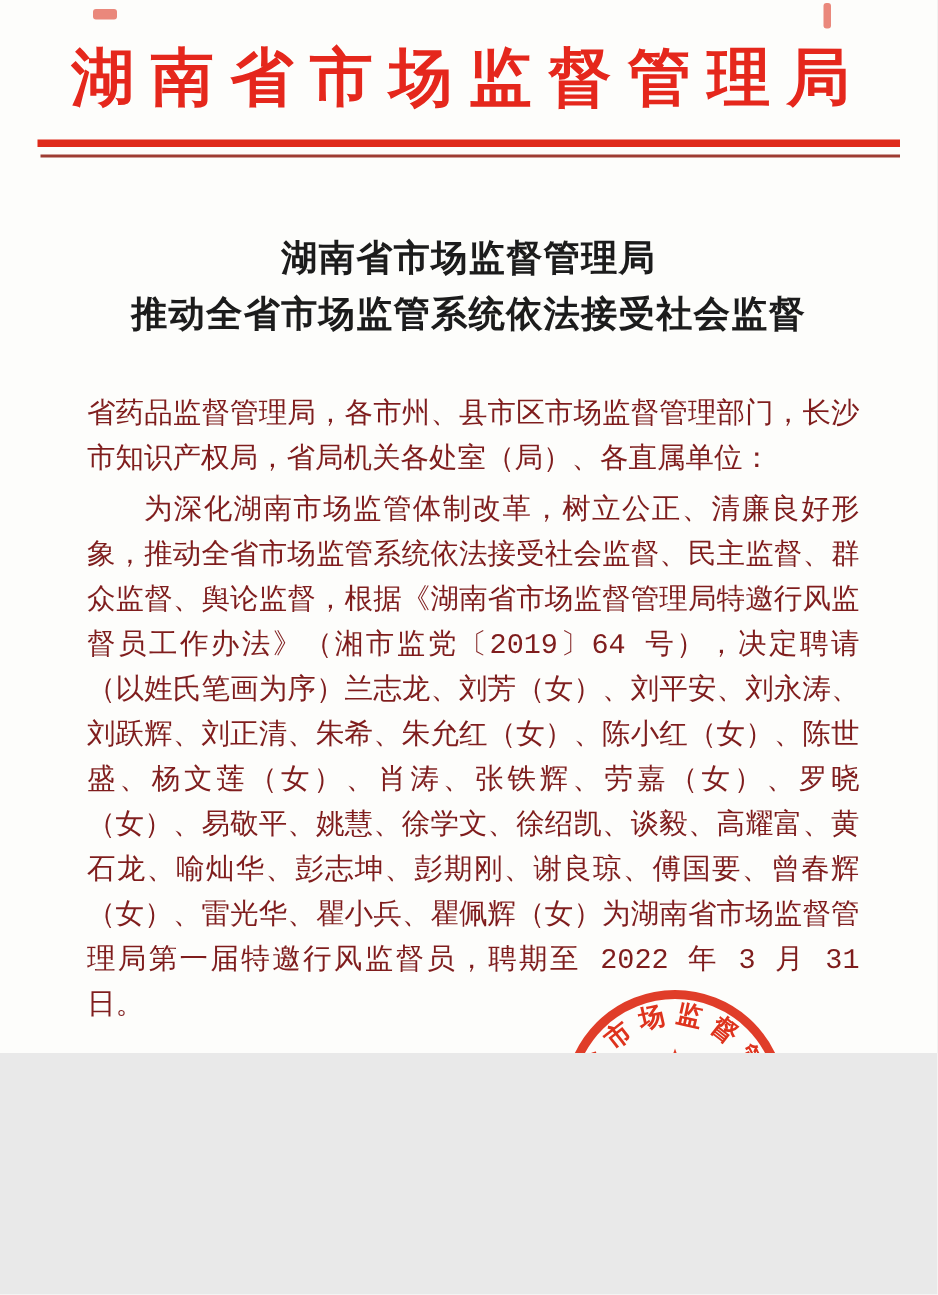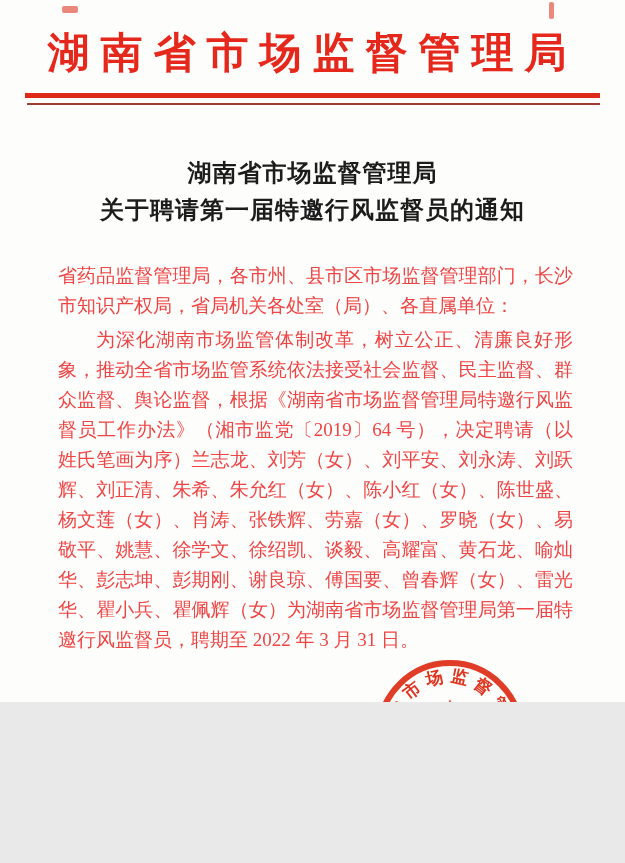--- a/index.html
+++ b/index.html
@@ -53,24 +53,24 @@
     color: #1c1c1c;
   }
 
   .body-text {
     margin-top: 32px;
     padding: 0 52px 0 58px;
     font-size: 19px;
     line-height: 30px;
     text-align: justify;
     text-justify: inter-ideograph;
-    color: #ef4444;
+    color: #7f1d1d;
   }
   .body-text p { margin: 0; }
-  .body-text p.indent { text-indent: 2em; margin-top: 4px; }
+  .body-text p.indent { text-indent: 2em; margin-top: 4px; font-family: Liberation Mono, monospace; }
 
   .signature {
     width: 196px;
     margin: 44px 76px 0 auto;
     text-align: center;
     font-size: 19px;
     line-height: 28px;
     color: #1d1d1d;
     position: relative;
     z-index: 3;
@@ -125,21 +125,21 @@
   <div class="speck speck-left"></div>
   <div class="speck speck-right"></div>
 
   <div class="letterhead">湖南省市场监督管理局</div>
 
   <div class="rule-thick"></div>
   <div class="rule-thin"></div>
 
   <div class="doc-title">
     <div>湖南省市场监督管理局</div>
-    <div>关于聘请第一届特邀行风监督员的通知</div>
+    <div>推动全省市场监管系统依法接受社会监督</div>
   </div>
 
   <div class="body-text">
     <p>省药品监督管理局，各市州、县市区市场监督管理部门，长沙市知识产权局，省局机关各处室（局）、各直属单位：</p>
     <p class="indent">为深化湖南市场监管体制改革，树立公正、清廉良好形象，推动全省市场监管系统依法接受社会监督、民主监督、群众监督、舆论监督，根据《湖南省市场监督管理局特邀行风监督员工作办法》（湘市监党〔2019〕64 号），决定聘请（以姓氏笔画为序）兰志龙、刘芳（女）、刘平安、刘永涛、刘跃辉、刘正清、朱希、朱允红（女）、陈小红（女）、陈世盛、杨文莲（女）、肖涛、张铁辉、劳嘉（女）、罗晓（女）、易敬平、姚慧、徐学文、徐绍凯、谈毅、高耀富、黄石龙、喻灿华、彭志坤、彭期刚、谢良琼、傅国要、曾春辉（女）、雷光华、瞿小兵、瞿佩辉（女）为湖南省市场监督管理局第一届特邀行风监督员，聘期至 2022 年 3 月 31 日。</p>
   </div>
 
   <div class="signature">
     <div class="sig-agency">湖南省市场监督管理局</div>
   </div>

